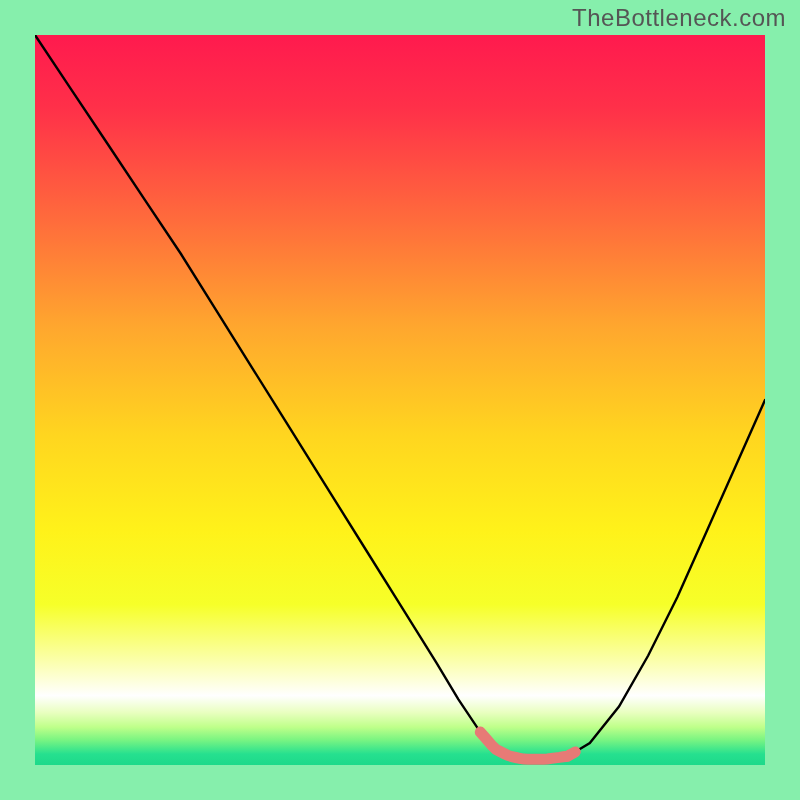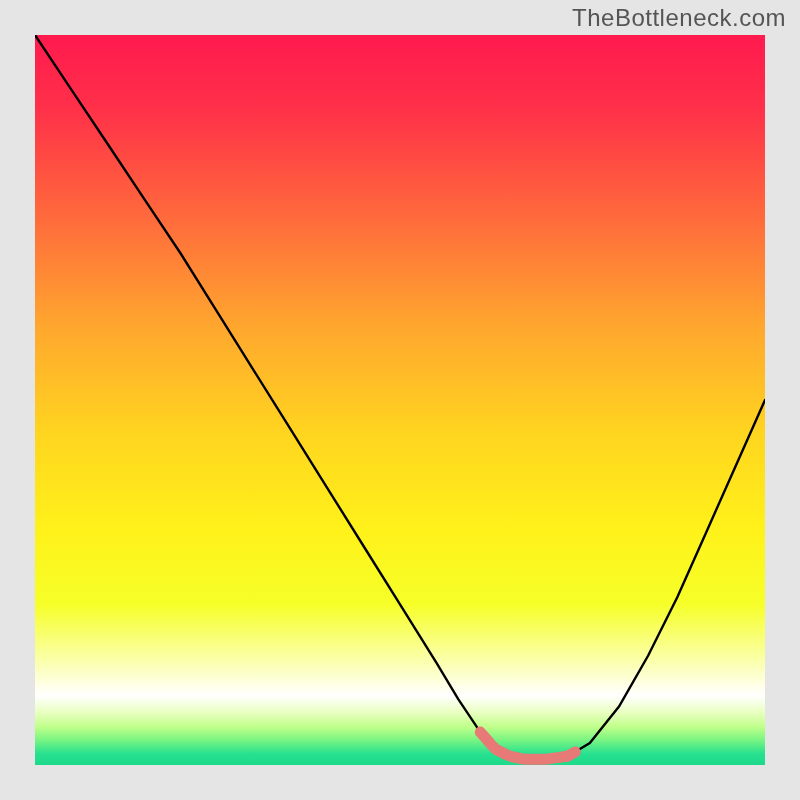--- a/index.html
+++ b/index.html
@@ -8,21 +8,21 @@
     width: 800px;
     height: 800px;
     background: #000;
     font-family: Arial, Helvetica, sans-serif;
     overflow: hidden;
   }
   .frame {
     position: relative;
     width: 800px;
     height: 800px;
-    background: #e5e5e5;
+    background: #86efac;
   }
   .watermark {
     position: absolute;
     top: 4px;
     right: 14px;
     color: #555;
     font-size: 24px;
     font-weight: 500;
     letter-spacing: 0.5px;
     z-index: 20;

